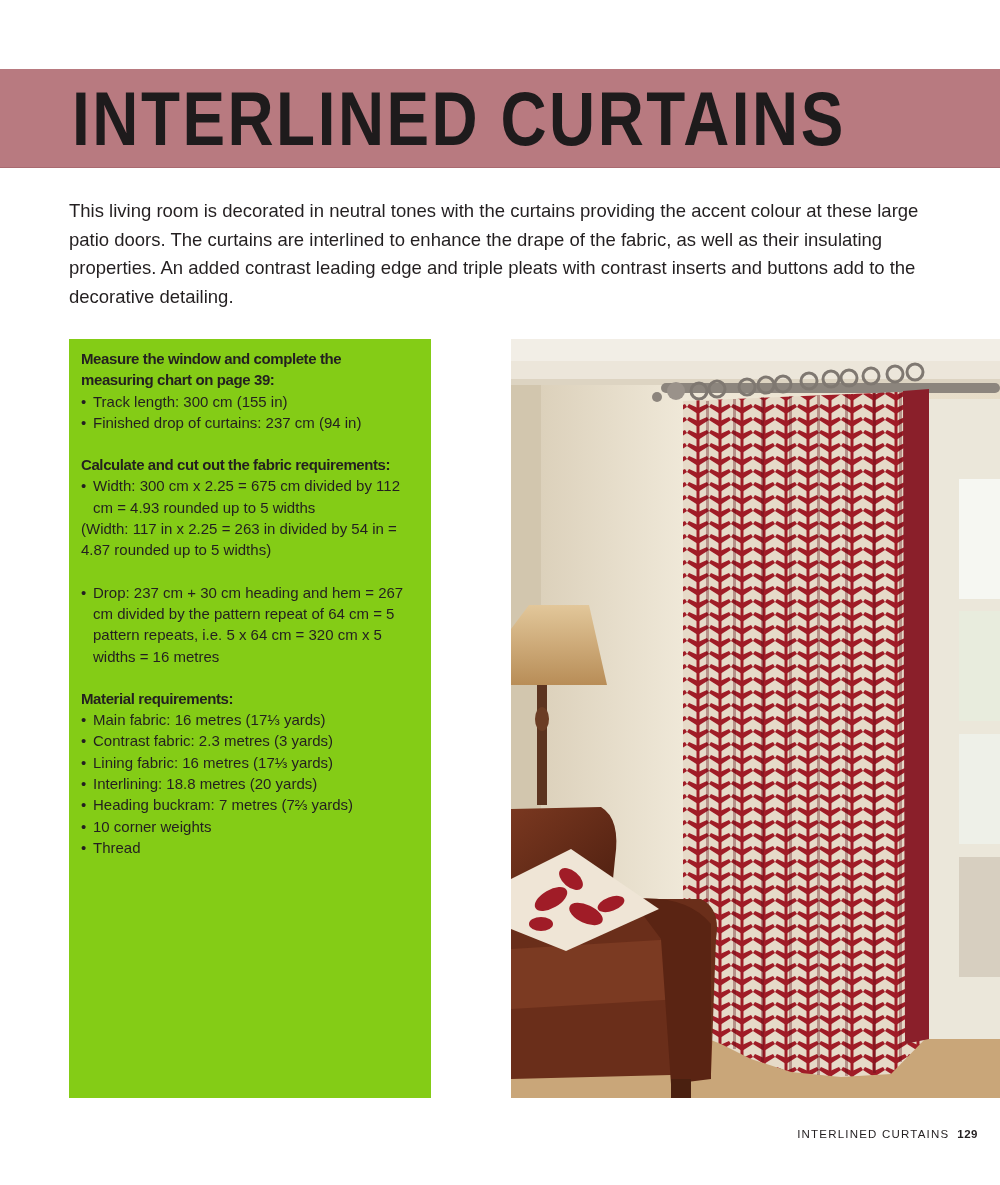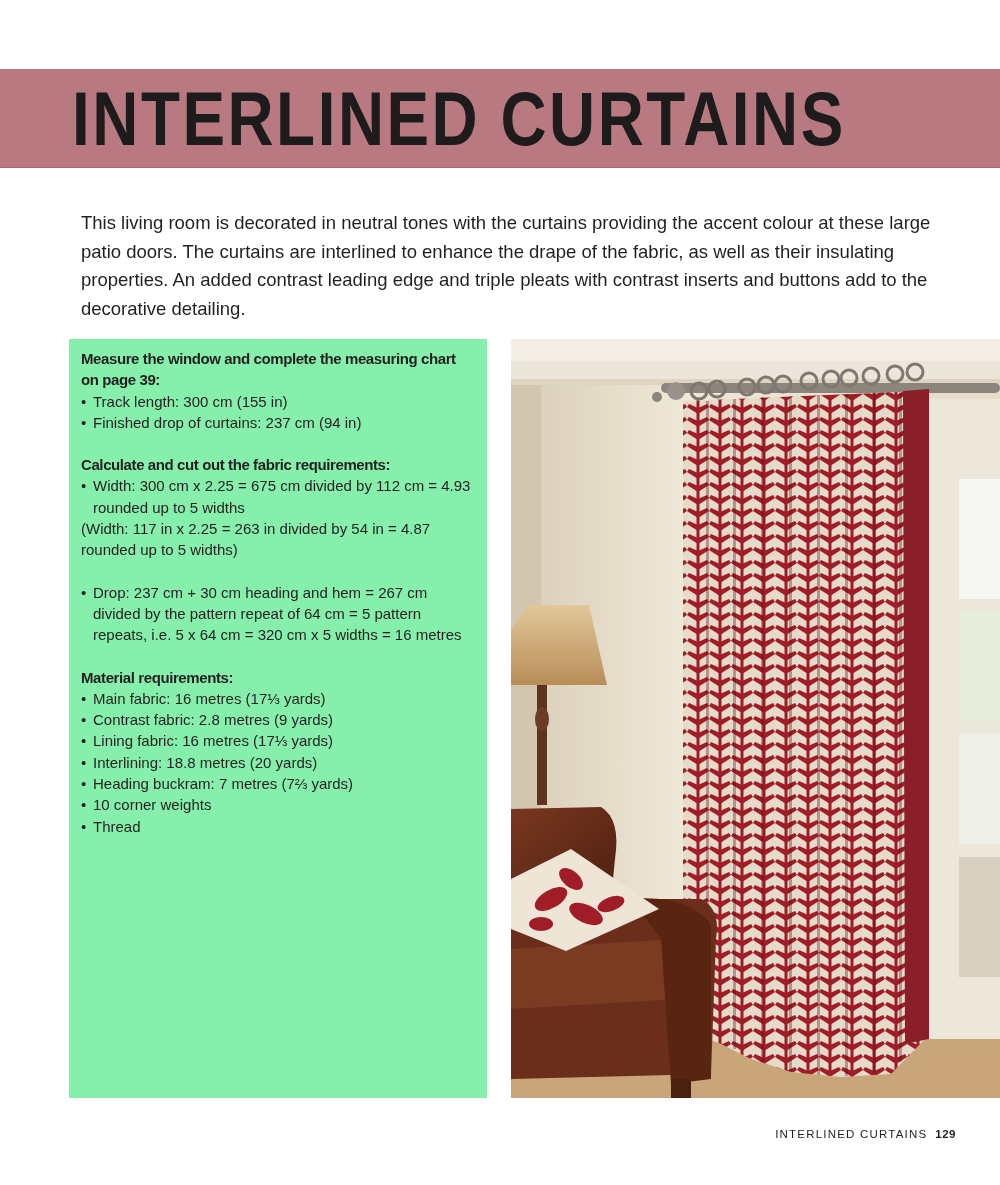--- a/index.html
+++ b/index.html
@@ -11,43 +11,43 @@
     position:absolute; left:0; top:69px; width:1000px; height:98px;
     background:#b87a80; border-bottom:1px solid #a96a70;
   }
   .title-text {
     position:absolute; left:72px; top:8px; margin:0;
     font-family:"Liberation Sans", sans-serif; font-weight:bold;
     font-size:76px; line-height:84px; letter-spacing:3px; color:#1e1b1c;
     transform:scaleX(0.84); transform-origin:left center; white-space:nowrap;
   }
   .intro {
-    position:absolute; left:69px; top:197px; width:870px; margin:12px;
+    position:absolute; left:69px; top:197px; width:870px; margin:0;
     font-size:18.5px; line-height:28.5px; color:#231f20;
   }
   .panel {
-    position:absolute; left:69px; top:339px; width:418px; height:759px;
-    background:#86efac; box-sizing:border-box; padding:9px 14px 0 12px;
+    position:absolute; left:69px; top:339px; width:362px; height:759px;
+    background:#84cc16; box-sizing:border-box; padding:9px 14px 0 12px;
     font-size:15px; line-height:21.3px; color:#231f20;
   }
   .panel h3 {
     margin:0; font-size:15px; line-height:21.3px; font-weight:bold;
     transform:scaleX(0.9); transform-origin:left center; white-space:nowrap;
   }
   .panel ul { list-style:none; margin:0; padding:0; }
   .panel li { position:relative; padding-left:12px; }
   .panel li::before { content:"\2022"; position:absolute; left:0; top:0; }
   .panel .note { margin:0; }
   .gap { height:21px; }
   .photo {
     position:absolute; left:511px; top:339px; width:489px; height:759px; overflow:hidden;
     background:#e9e1cf;
   }
   .footer {
-    position:absolute; right:44px; top:1128px; font-size:11.5px; letter-spacing:1.2px; color:#231f20;
+    position:absolute; right:22px; top:1128px; font-size:11.5px; letter-spacing:1.2px; color:#231f20;
   }
   .footer .pg { font-weight:bold; margin-left:8px; letter-spacing:0.5px; }
 </style>
 </head>
 <body>
 
 <div class="title-band">
   <h1 class="title-text">INTERLINED CURTAINS</h1>
 </div>
 
@@ -66,21 +66,21 @@
   </ul>
   <p class="note">(Width: 117 in x 2.25 = 263 in divided by 54 in = 4.87 rounded up to 5 widths)</p>
   <div class="gap"></div>
   <ul>
     <li>Drop: 237 cm + 30 cm heading and hem = 267 cm divided by the pattern repeat of 64 cm = 5 pattern repeats, i.e. 5 x 64 cm = 320 cm x 5 widths = 16 metres</li>
   </ul>
   <div class="gap"></div>
   <h3 style="letter-spacing:-0.4px;transform:none;">Material requirements:</h3>
   <ul>
     <li>Main fabric: 16 metres (17⅓ yards)</li>
-    <li>Contrast fabric: 2.8 metres (9 yards)</li>
+    <li>Contrast fabric: 2.3 metres (3 yards)</li>
     <li>Lining fabric: 16 metres (17⅓ yards)</li>
     <li>Interlining: 18.8 metres (20 yards)</li>
     <li>Heading buckram: 7 metres (7⅔ yards)</li>
     <li>10 corner weights</li>
     <li>Thread</li>
   </ul>
 </div>
 
 <div class="photo">
   <svg width="489" height="759" viewBox="0 0 489 759" xmlns="http://www.w3.org/2000/svg">

